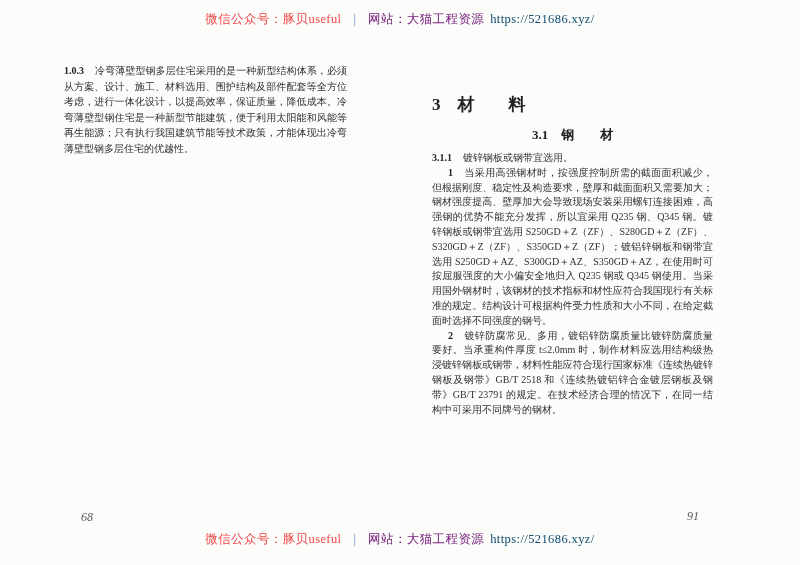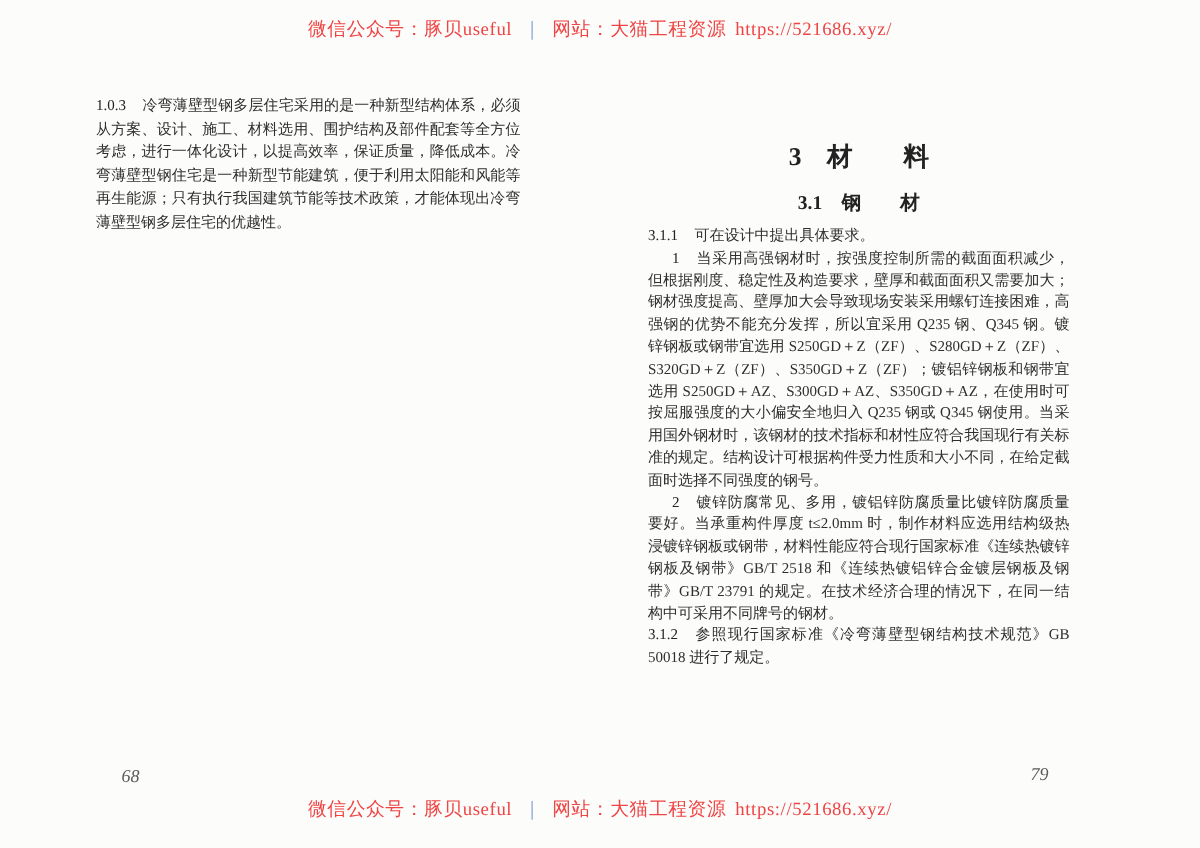--- a/index.html
+++ b/index.html
@@ -15,47 +15,47 @@
     position:absolute; left:0; width:800px;
     text-align:center;
     font-size:12.5px;
     letter-spacing:0.4px;
     white-space:nowrap;
   }
   .banner-top { top:11px; }
   .banner-bottom { top:531px; }
   .banner .red  { color:#ef4444; }
   .banner .sep  { color:#7f9fd0; margin:0 7px; }
-  .banner .blue { color:#ef4444; }
-  .banner .url  { color:#ef4444; margin-left:6px;font-family:Liberation Serif, serif; }
+  .banner .blue { color:#701a75; }
+  .banner .url  { color:#0c4a6e; margin-left:6px;font-family:Liberation Serif, serif; }
 
   .col {
     position:absolute;
     text-align:justify;
     text-justify:inter-character;
     color:#2f2f2f;
   }
   .left-col {
     left:64px; top:63px; width:283px;
     font-size:10px; line-height:15.6px;
   }
   .right-col {
     left:432px; top:94px; width:281px;
     font-size:10px; line-height:14.8px;
   }
   .chapter-title {
-    font-size:17px; font-weight:bold; text-align:center;
+    font-size:17px; font-weight:bold; text-align:left;
     margin:0 0 12px 0; line-height:21px; color:#222;
   }
   .section-title {
     font-size:13px; font-weight:bold; text-align:center;
     margin:12px 0 8px 0; line-height:16px; color:#222;
   }
   p { margin:0; }
-  .num { font-weight:normal; margin-right:1.1em; color:#222; }
+  .num { font-weight:bold; margin-right:1.1em; color:#222; }
   .item { text-indent:1.6em; }
   .page-num {
     position:absolute;
     font-style:italic;
     font-size:12px;
     color:#5a5a5a;
   }
   .page-num-left  { left:81px;  top:510px; }
   .page-num-right { left:687px; top:509px; }
 </style>
@@ -66,24 +66,23 @@
   <span class="red">微信公众号：豚贝useful</span><span class="sep">｜</span><span class="blue">网站：大猫工程资源</span><span class="url">https://521686.xyz/</span>
 </div>
 
 <div class="col left-col">
   <p class="clause"><span class="num">1.0.3</span><span>冷弯薄壁型钢多层住宅采用的是一种新型结构体系，必须从方案、设计、施工、材料选用、围护结构及部件配套等全方位考虑，进行一体化设计，以提高效率，保证质量，降低成本。冷弯薄壁型钢住宅是一种新型节能建筑，便于利用太阳能和风能等再生能源；只有执行我国建筑节能等技术政策，才能体现出冷弯薄壁型钢多层住宅的优越性。</span></p>
 </div>
 
 <div class="col right-col">
   <h2 class="chapter-title">3　材　　料</h2>
   <h3 class="section-title">3.1　钢　　材</h3>
-  <p class="clause"><span class="num">3.1.1</span><span>可在设计中提出具体要求。</span></p>
+  <p class="clause"><span class="num">3.1.1</span><span>镀锌钢板或钢带宜选用。</span></p>
   <p class="item"><span class="num">1</span><span>当采用高强钢材时，按强度控制所需的截面面积减少，但根据刚度、稳定性及构造要求，壁厚和截面面积又需要加大；钢材强度提高、壁厚加大会导致现场安装采用螺钉连接困难，高强钢的优势不能充分发挥，所以宜采用 Q235 钢、Q345 钢。镀锌钢板或钢带宜选用 S250GD＋Z（ZF）、S280GD＋Z（ZF）、S320GD＋Z（ZF）、S350GD＋Z（ZF）；镀铝锌钢板和钢带宜选用 S250GD＋AZ、S300GD＋AZ、S350GD＋AZ，在使用时可按屈服强度的大小偏安全地归入 Q235 钢或 Q345 钢使用。当采用国外钢材时，该钢材的技术指标和材性应符合我国现行有关标准的规定。结构设计可根据构件受力性质和大小不同，在给定截面时选择不同强度的钢号。</span></p>
   <p class="item"><span class="num">2</span><span>镀锌防腐常见、多用，镀铝锌防腐质量比镀锌防腐质量要好。当承重构件厚度 t≤2.0mm 时，制作材料应选用结构级热浸镀锌钢板或钢带，材料性能应符合现行国家标准《连续热镀锌钢板及钢带》GB/T 2518 和《连续热镀铝锌合金镀层钢板及钢带》GB/T 23791 的规定。在技术经济合理的情况下，在同一结构中可采用不同牌号的钢材。</span></p>
-  <p class="clause"><span class="num">3.1.2</span><span>参照现行国家标准《冷弯薄壁型钢结构技术规范》GB 50018 进行了规定。</span></p>
 </div>
 
 <div class="page-num page-num-left">68</div>
-<div class="page-num page-num-right">79</div>
+<div class="page-num page-num-right">91</div>
 
 <div class="banner banner-bottom">
   <span class="red">微信公众号：豚贝useful</span><span class="sep">｜</span><span class="blue">网站：大猫工程资源</span><span class="url">https://521686.xyz/</span>
 </div>
 
 </body></html>

